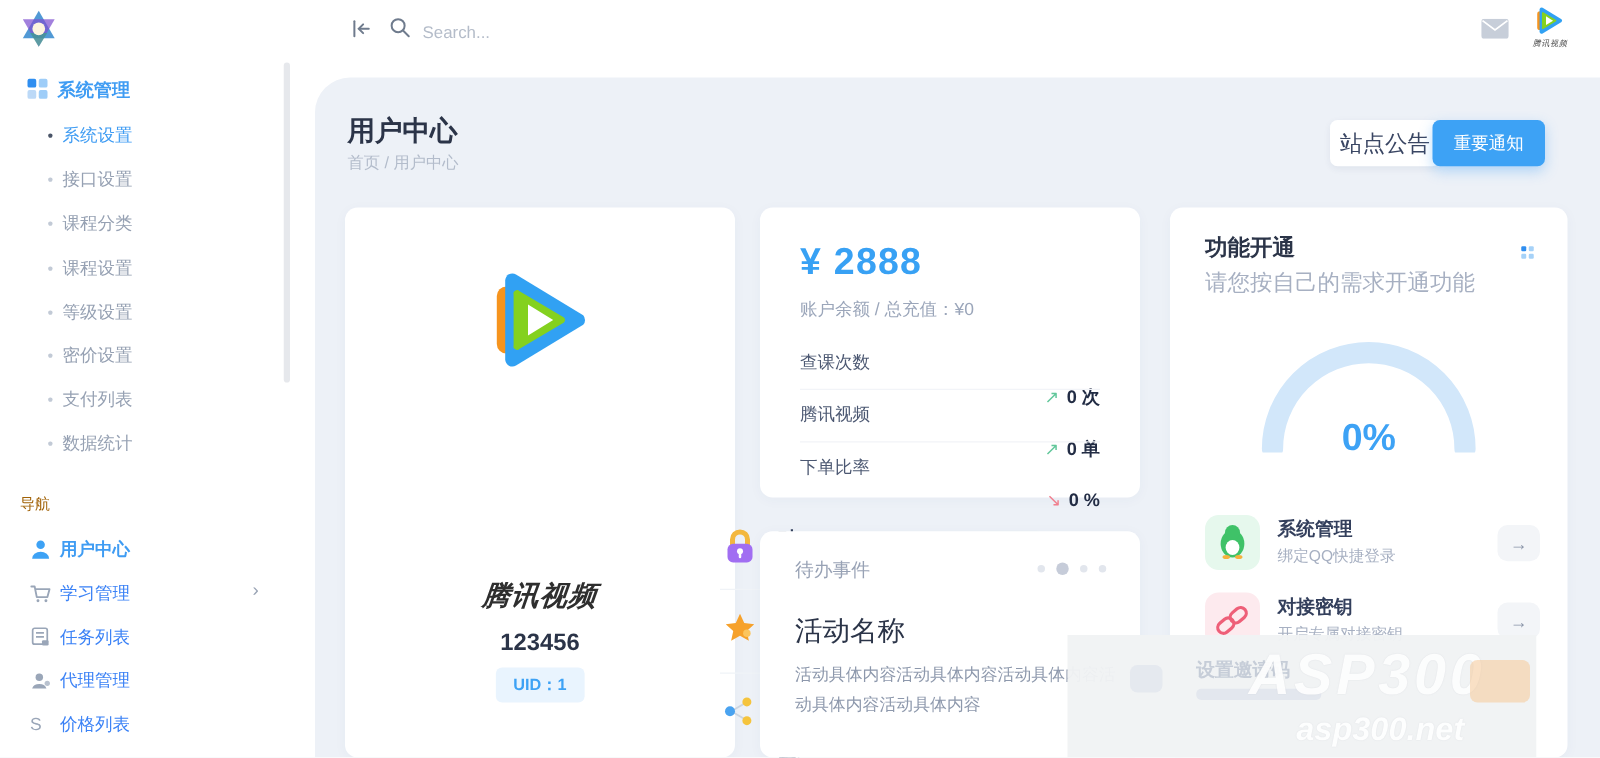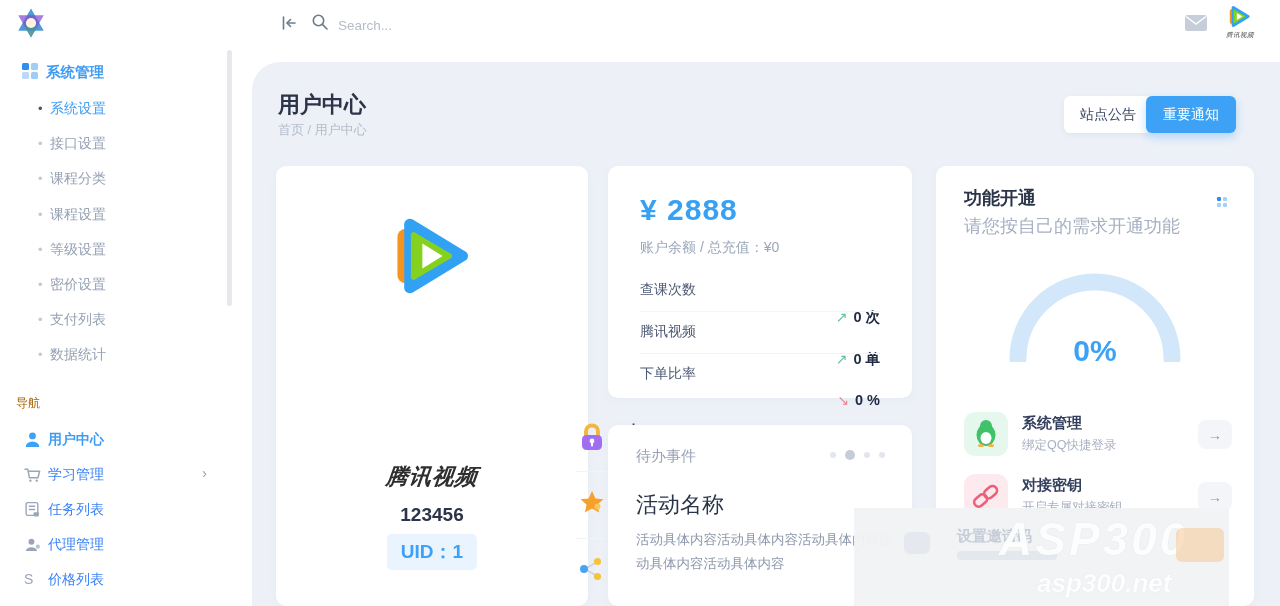--- a/index.html
+++ b/index.html
@@ -33,38 +33,38 @@
   .nav-item.active .lbl { color:#3f9cf3; font-weight:700; }
   .chevron { position:absolute; left:202px; top:-1px; font-size:15px; color:#9aa4b5; }
   .scroll-thumb { position:absolute; left:227px; top:50px; width:5px; height:256px; background:#e6e8ec; border-radius:3px; }
 
   
   .main-panel { position:absolute; left:252px; top:62px; width:1028px; height:544px;
                 background:#edf1f7; border-top-left-radius:28px; }
   .page-title { position:absolute; left:278px; top:90px; font-size:22px; font-weight:800; color:#2b3448; }
   .breadcrumb { position:absolute; left:278px; top:121px; font-size:13px; color:#b3bccb; }
   .btn-white { position:absolute; left:1064px; top:96px; width:88px; height:37px; background:#fff; border:none;
-               border-radius:6px; font-size:14px; color:#3a4663; cursor:pointer; box-shadow:0 2px 6px rgba(40,60,100,.07);
+               border-radius:6px; font-size:18px; color:#3a4663; cursor:pointer; box-shadow:0 2px 6px rgba(40,60,100,.07);
                font-family:inherit; }
   .btn-blue { position:absolute; left:1146px; top:96px; width:90px; height:37px; background:#3da2f5; border:none;
               border-radius:6px; font-size:14px; color:#fff; cursor:pointer; box-shadow:0 4px 10px rgba(61,159,245,.35);
               font-family:inherit; }
 
   .card { position:absolute; background:#fff; border-radius:10px; box-shadow:0 2px 10px rgba(60,80,130,.04); }
   #card-profile { left:276px; top:166px; width:312px; height:440px; }
   #card-balance { left:608px; top:166px; width:304px; height:232px; }
   #card-todo    { left:608px; top:425px; width:304px; height:181px; }
   #card-features{ left:936px; top:166px; width:318px; height:440px; }
 
   
   .wordmark { position:absolute; left:0; top:296px; width:312px; text-align:center; font-size:22px; font-weight:800;
               font-style:italic; color:#2e2e2e; transform:skewX(-6deg); letter-spacing:1px; }
   .username { position:absolute; left:0; top:338px; width:312px; text-align:center; font-size:19px; font-weight:800; color:#2b3448; }
   .uid-badge { position:absolute; left:50%; transform:translateX(-50%); top:368px; padding:5px 14px; background:#e9f4fe;
-               color:#3da2f5; font-size:19px; font-weight:700; border-radius:5px; }
+               color:#3da2f5; font-size:13px; font-weight:700; border-radius:5px; }
   .prow-title { position:absolute; left:346px; font-size:15px; font-weight:700; color:#333f5c; }
   .prow-sub { position:absolute; left:346px; font-size:12.5px; color:#a7b0c2; }
   .prow-btn { position:absolute; left:508px; width:53px; height:29px; background:#f6f8fa; border:none; border-radius:8px;
               font-size:13px; color:#8b96a9; cursor:pointer; font-family:inherit; box-shadow:0 1px 3px rgba(40,60,100,.05); }
   .pdivider { position:absolute; left:300px; width:264px; height:1px; background:#f0f3f7; }
   .prow-icon { position:absolute; left:302px; width:28px; height:30px; }
 
   
   .amount { position:absolute; left:32px; top:27px; font-size:30px; font-weight:800; color:#38a1f4; letter-spacing:1px; }
   .amount-caption { position:absolute; left:32px; top:73px; font-size:14px; color:#9ba6ba; }

